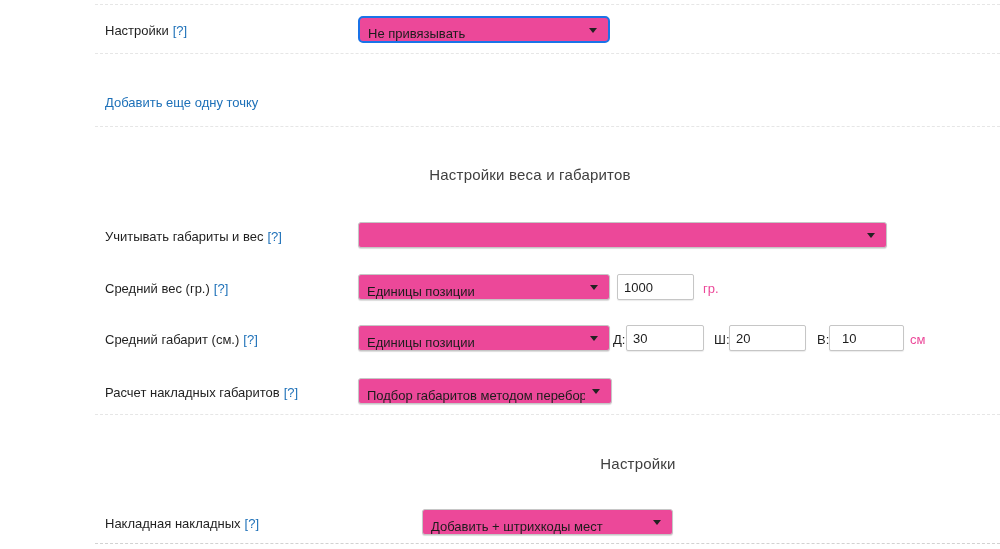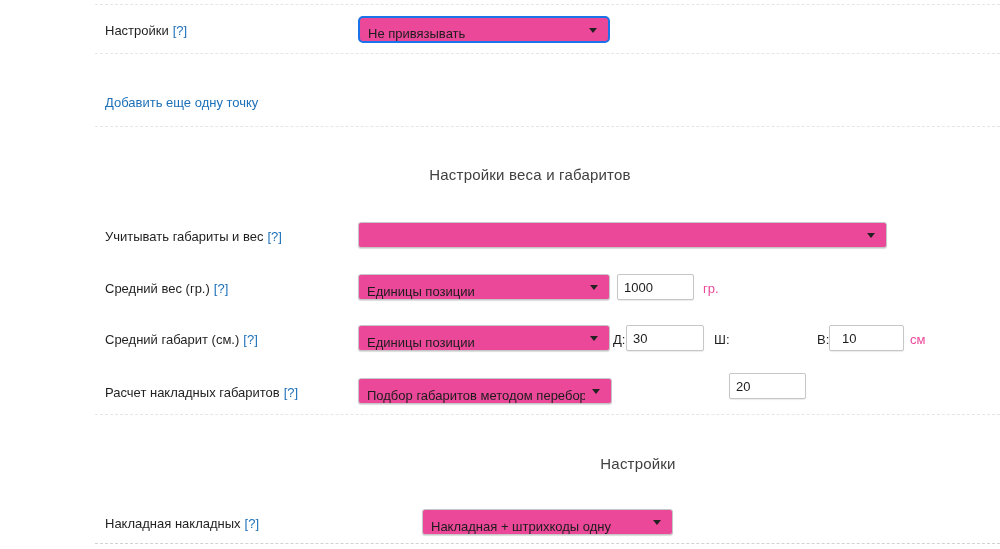--- a/index.html
+++ b/index.html
@@ -76,36 +76,36 @@
   <div class="label" style="top:332px">
     <span>Средний габарит (см.)</span><span class="help">[?]</span>
   </div>
   <div class="select" style="left:358px;top:325px;width:252px">
     <span class="sel-text">Единицы позиции</span>
     <span class="arrow"></span>
   </div>
   <div class="dim-label" style="left:613px;top:332px">Д:</div>
   <input class="tinput" style="left: 626px; top: 325px; width: 78px;" value="30">
   <div class="dim-label" style="left:714px;top:332px">Ш:</div>
-  <input class="tinput" style="left: 729px; top: 325px; width: 77px; margin-top: 48px;" value="20">
+  <input class="tinput" style="left: 729px; top: 325px; width: 77px;" value="20">
   <div class="dim-label" style="left:817px;top:332px">В:</div>
   <input class="tinput" style="left: 829px; top: 325px; width: 75px; padding-left: 12px;" value="10">
   <div class="unit" style="left:910px;top:332px">см</div>
 
   <div class="label" style="top:385px">
     <span>Расчет накладных габаритов</span><span class="help">[?]</span>
   </div>
   <div class="select" style="left:358px;top:378px;width:254px">
     <span class="sel-text">Подбор габаритов методом перебора</span>
     <span class="arrow"></span>
   </div>
 
   <div class="heading" style="left:338px;top:455px;width:600px">Настройки</div>
 
   <div class="label" style="top:516px">
     <span>Накладная накладных</span><span class="help">[?]</span>
   </div>
   <div class="select" style="left:422px;top:509px;width:251px">
-    <span class="sel-text">Накладная + штрихкоды одну</span>
+    <span class="sel-text">Добавить + штрихкоды мест</span>
     <span class="arrow"></span>
   </div>
 
 </div>
 
 </body></html>

